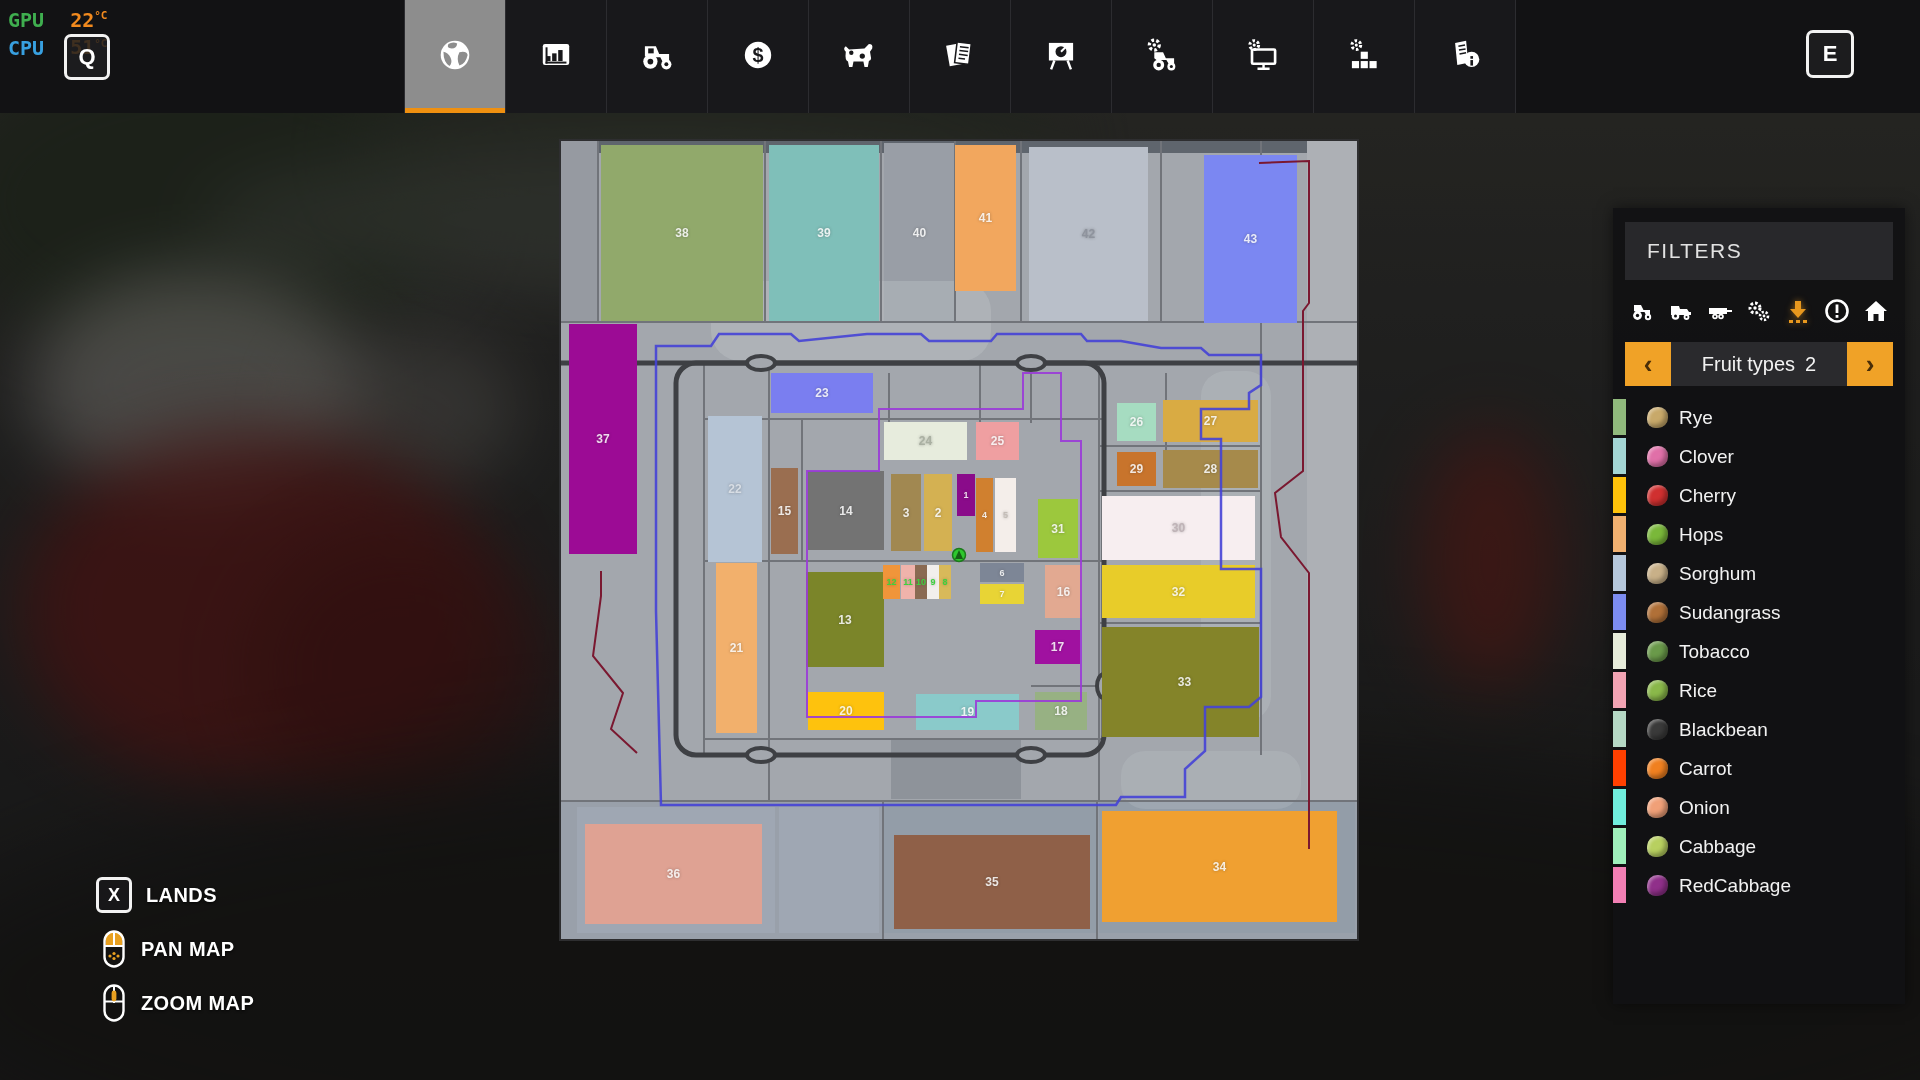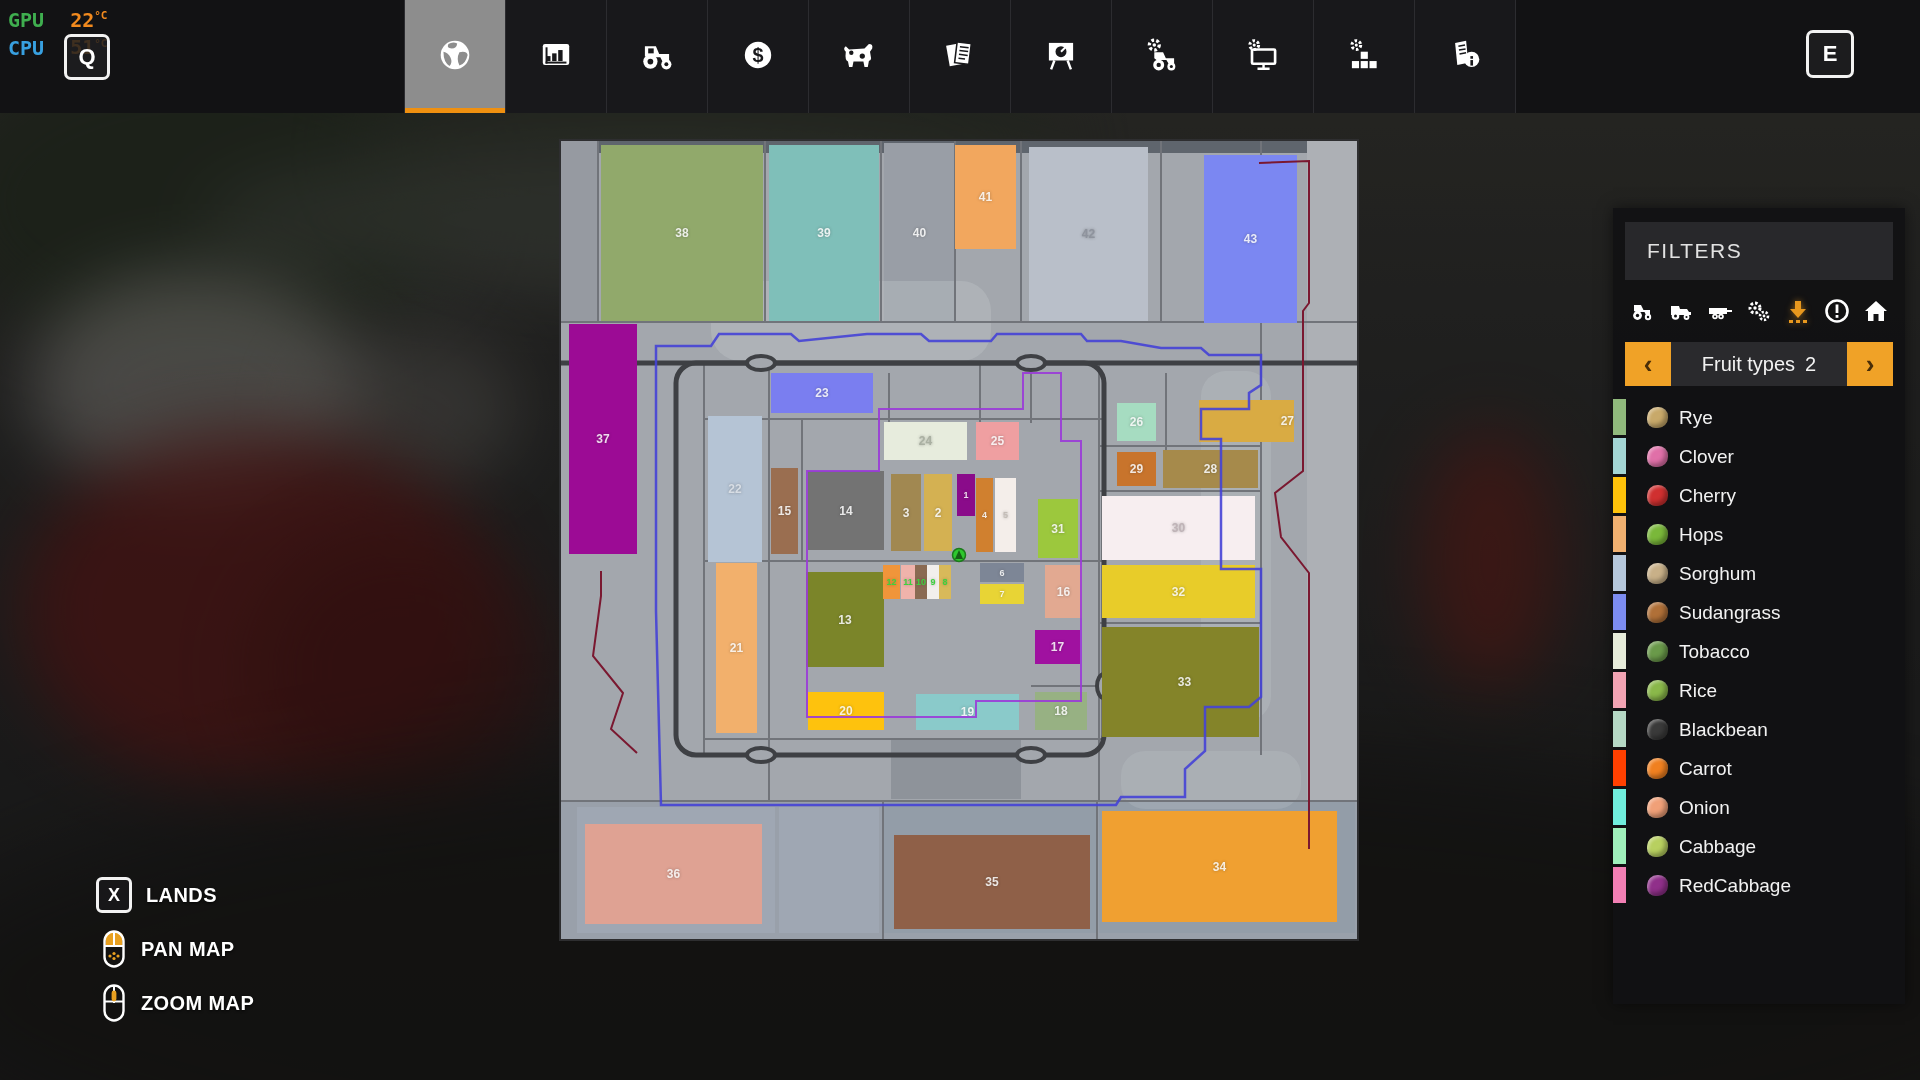--- a/index.html
+++ b/index.html
@@ -276,21 +276,21 @@
     <div id="fields">
         <div class="field" style="left: 40px; top: 4px; width: 162px; height: 176px; background: rgb(145, 169, 107);">
           <span style="color: rgba(255, 255, 255, 0.85); font-size: 12px;">38</span>
         </div>
         <div class="field" style="left: 208px; top: 4px; width: 110px; height: 176px; background: rgb(127, 191, 185);">
           <span style="color: rgba(255, 255, 255, 0.85); font-size: 12px;">39</span>
         </div>
         <div class="field" style="left: 323px; top: 4px; width: 71px; height: 176px; background: transparent;">
           <span style="color: rgba(255, 255, 255, 0.85); font-size: 12px;">40</span>
         </div>
-        <div class="field" style="left: 394px; top: 4px; width: 61px; height: 104px; background: rgb(242, 167, 94);">
+        <div class="field" style="left: 394px; top: 4px; width: 61px; height: 146px; background: rgb(242, 167, 94);">
           <span style="color: rgba(255, 255, 255, 0.85); font-size: 12px;">41</span>
         </div>
         <div class="field" style="left: 468px; top: 6px; width: 119px; height: 174px; background: rgb(185, 191, 201);">
           <span style="color: rgb(142, 147, 157); font-size: 12px;">42</span>
         </div>
         <div class="field" style="left: 605px; top: 14px; width: 93px; height: 168px; background: rgb(123, 135, 242); margin-left: 38px;">
           <span style="color: rgba(255, 255, 255, 0.85); font-size: 12px;">43</span>
         </div>
         <div class="field" style="left: 8px; top: 183px; width: 68px; height: 230px; background: rgb(156, 11, 149);">
           <span style="color: rgba(255, 255, 255, 0.85); font-size: 12px;">37</span>
@@ -300,21 +300,21 @@
         </div>
         <div class="field" style="left: 323px; top: 281px; width: 83px; height: 38px; background: rgb(231, 236, 221);">
           <span style="color: rgb(170, 176, 162); font-size: 12px;">24</span>
         </div>
         <div class="field" style="left: 415px; top: 281px; width: 43px; height: 38px; background: rgb(239, 159, 161);">
           <span style="color: rgba(255, 255, 255, 0.85); font-size: 12px;">25</span>
         </div>
         <div class="field" style="left: 556px; top: 262px; width: 39px; height: 38px; background: rgb(166, 220, 193);">
           <span style="color: rgba(255, 255, 255, 0.85); font-size: 12px;">26</span>
         </div>
-        <div class="field" style="left: 638px; top: 259px; width: 95px; height: 42px; background: rgb(217, 171, 67); justify-content: flex-end;">
+        <div class="field" style="left: 602px; top: 259px; width: 95px; height: 42px; background: rgb(217, 171, 67);">
           <span style="color: rgba(255, 255, 255, 0.85); font-size: 12px;">27</span>
         </div>
         <div class="field" style="left: 556px; top: 311px; width: 39px; height: 34px; background: rgb(200, 116, 44);">
           <span style="color: rgba(255, 255, 255, 0.85); font-size: 12px;">29</span>
         </div>
         <div class="field" style="left: 602px; top: 309px; width: 95px; height: 38px; background: rgb(166, 138, 75);">
           <span style="color: rgba(255, 255, 255, 0.85); font-size: 12px;">28</span>
         </div>
         <div class="field" style="left: 147px; top: 275px; width: 54px; height: 146px; background: rgb(181, 196, 213);">
           <span style="color: rgb(215, 221, 228); font-size: 12px;">22</span>

